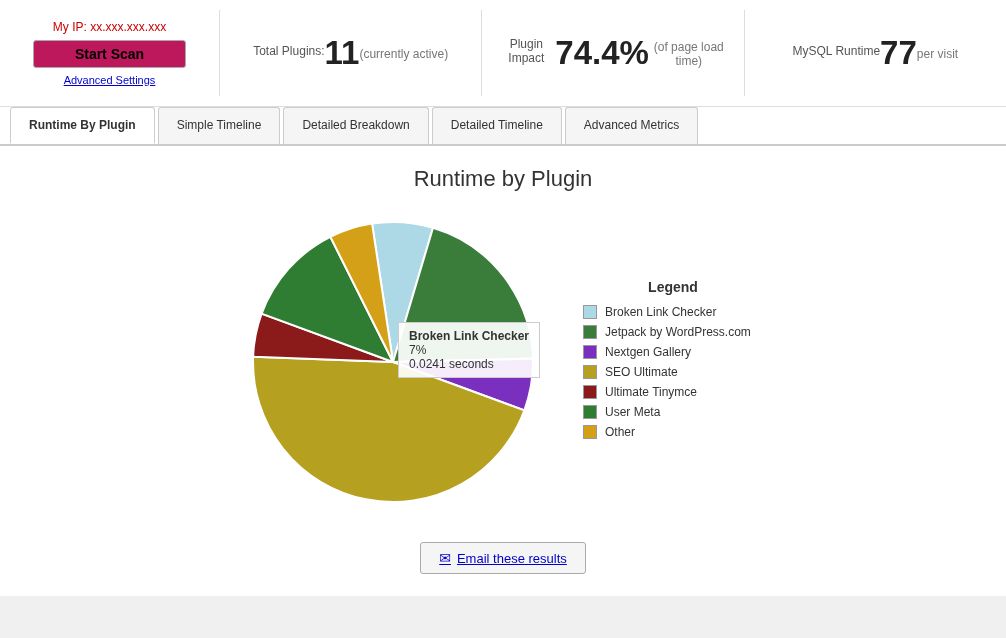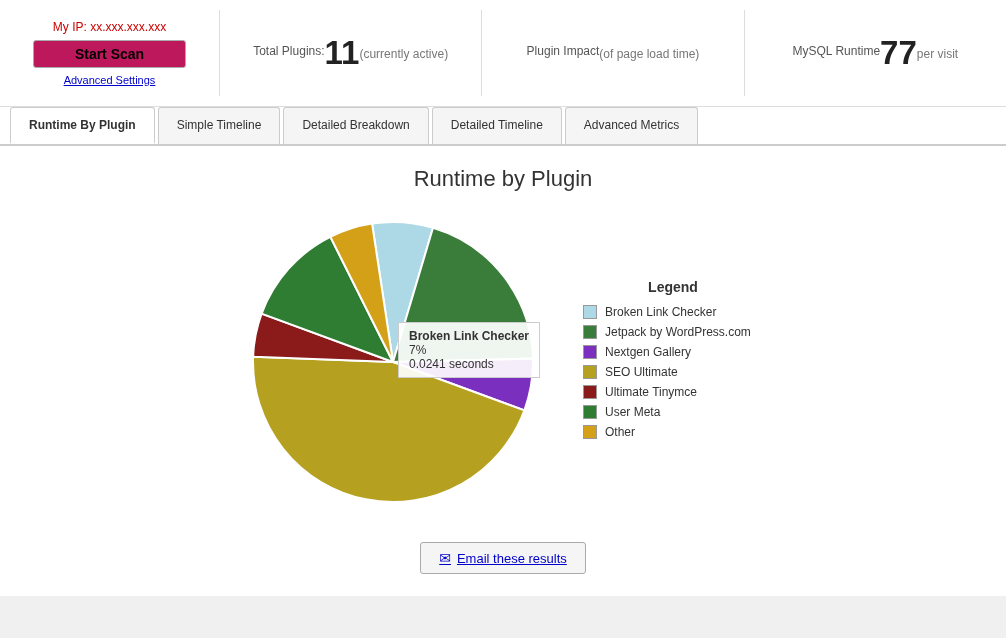--- a/index.html
+++ b/index.html
@@ -209,20 +209,21 @@
     <span class="advanced-settings-link">Advanced Settings</span>
   </div>
   <div id="stats-row" class="stat-box" style="display:contents"></div>
 <div class="stat-box">
       <div class="stat-label">Total Plugins:</div>
       <div class="stat-value">11</div>
       <div class="stat-sub">(currently active)</div>
     </div>
     <div class="stat-box">
       <div class="stat-label">Plugin Impact</div>
+      <div class="stat-value">74.4%</div>
       <div class="stat-sub">(of page load time)</div>
     </div>
     <div class="stat-box">
       <div class="stat-label">MySQL Runtime</div>
       <div class="stat-value">77</div>
       <div class="stat-sub">per visit</div>
     </div>
   </div>
 
 <div class="tabs-bar" id="tabs-bar">

